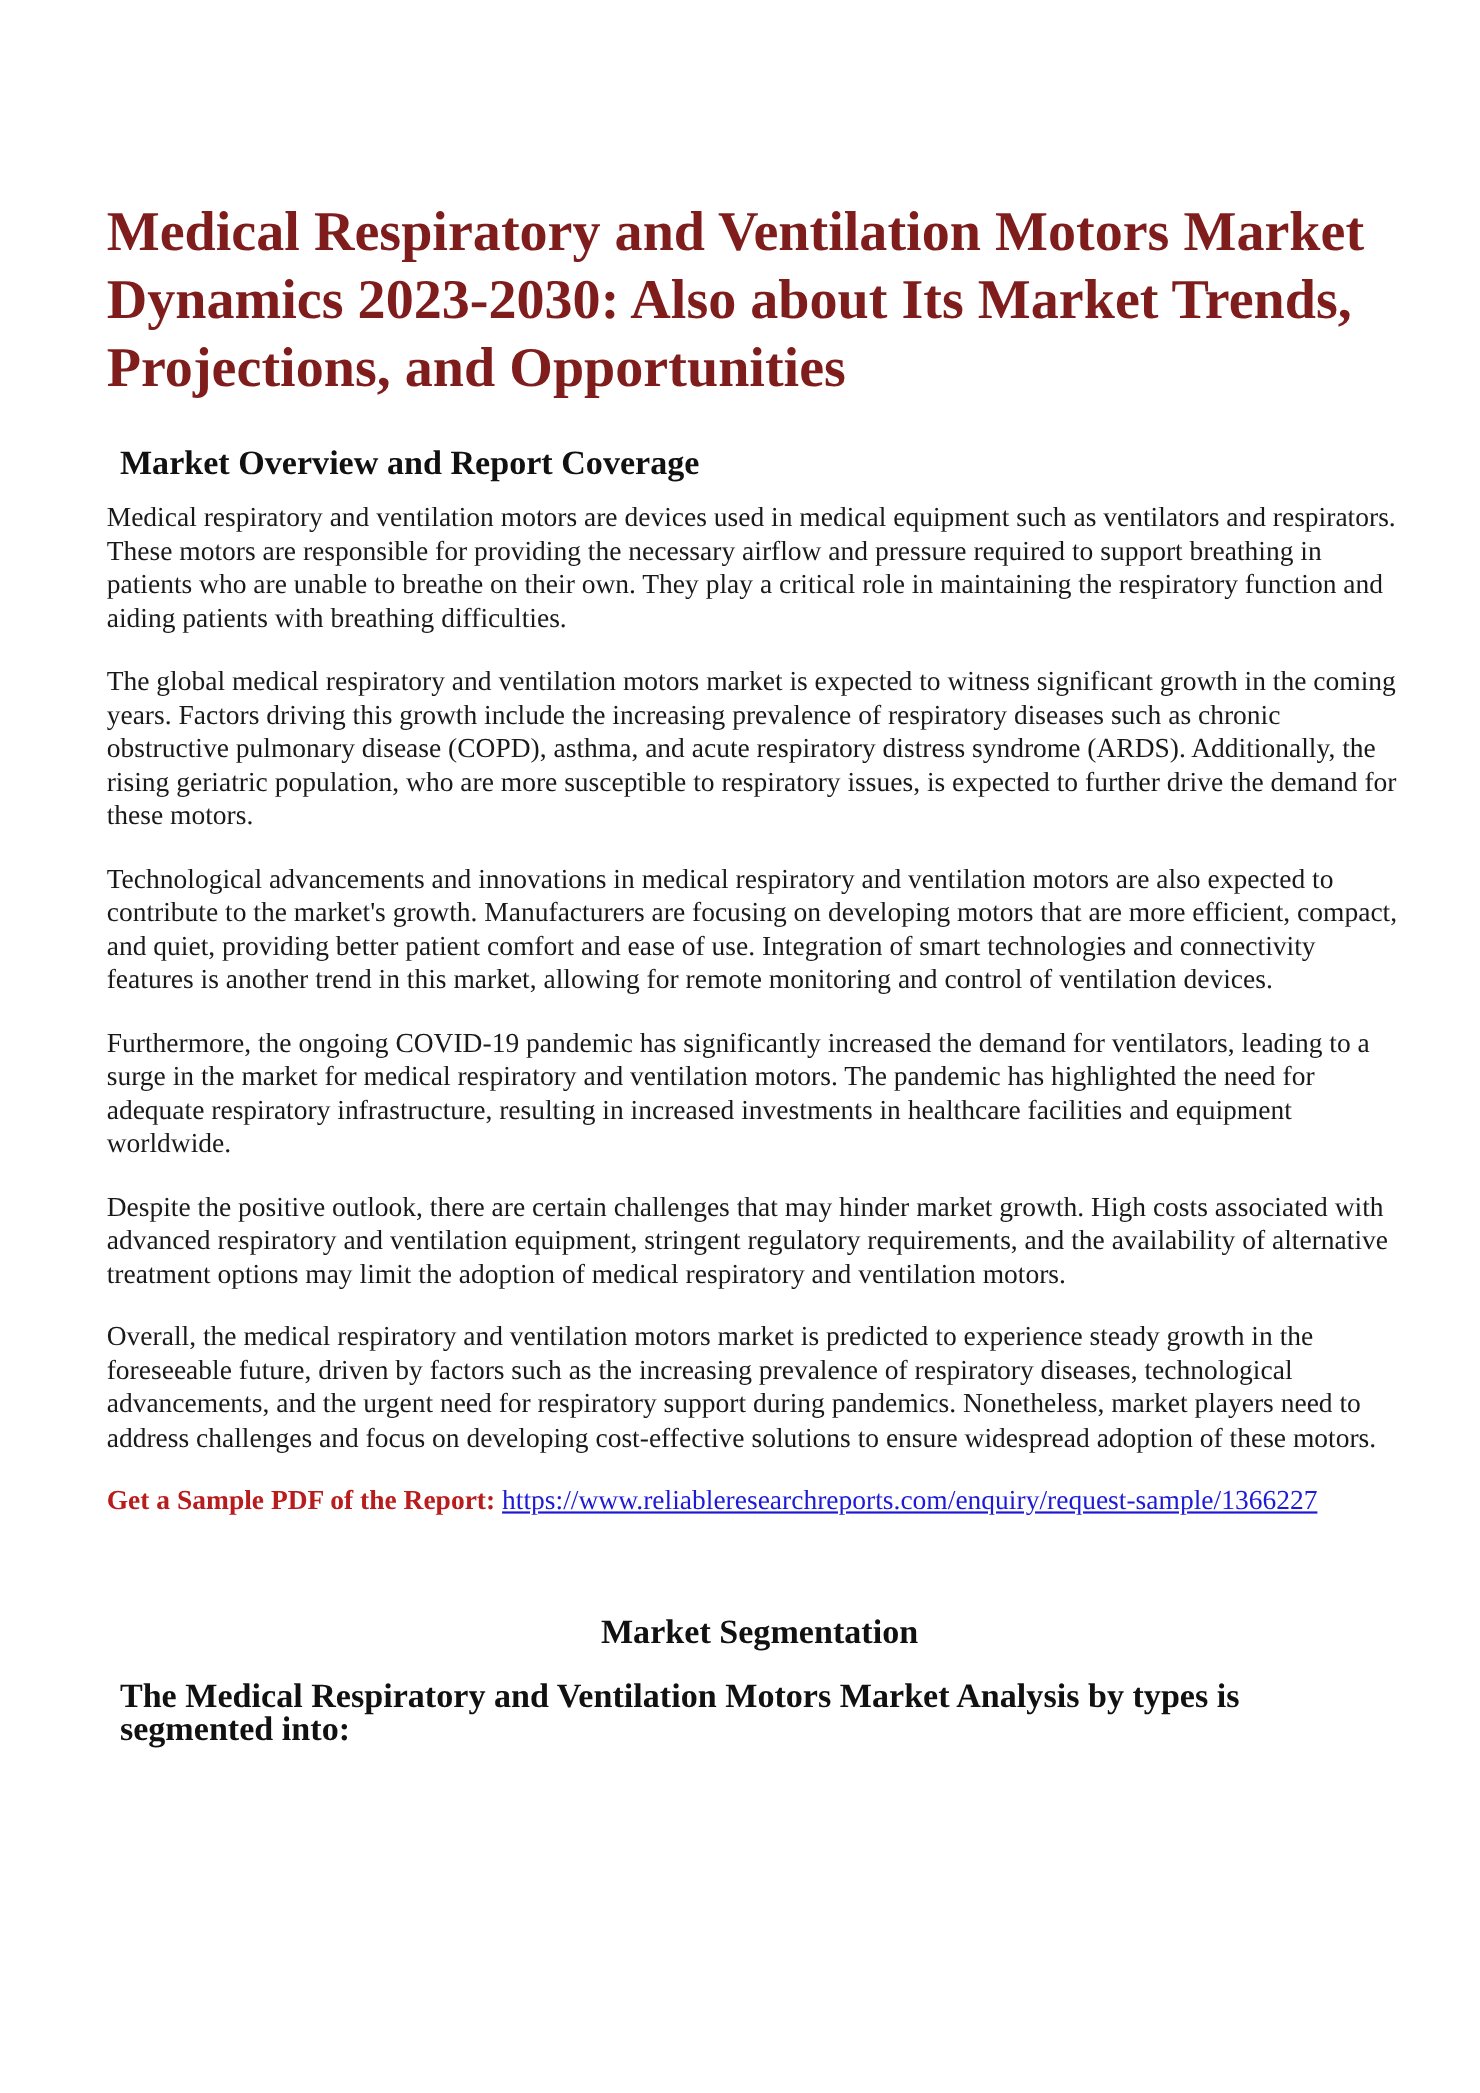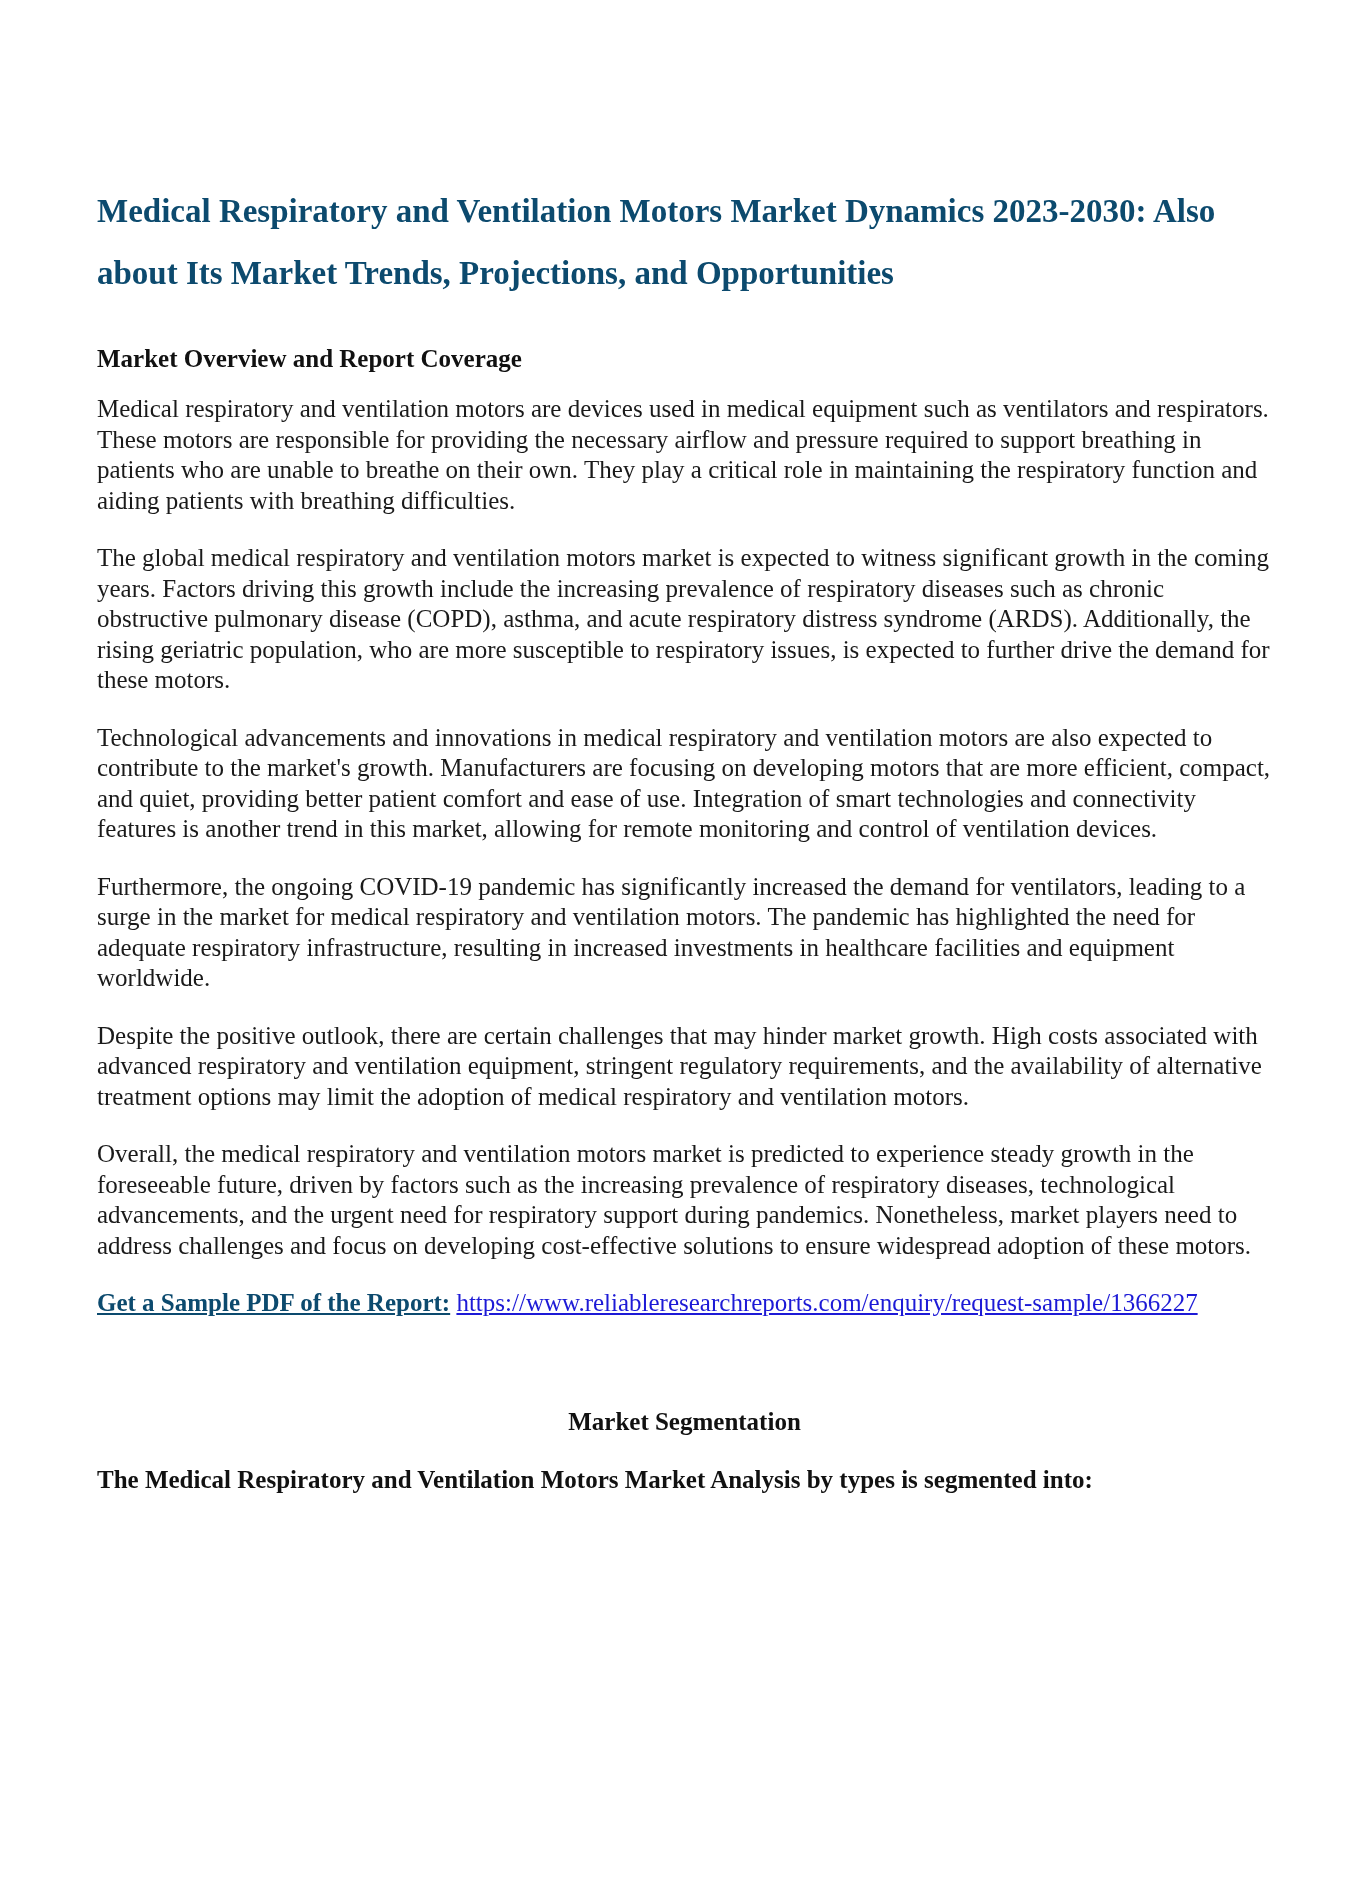--- a/index.html
+++ b/index.html
@@ -2,31 +2,31 @@
 <html><head>
 <meta charset="utf-8">
 <style>
   html, body { margin: 0; padding: 0; background: #ffffff; }
   body {
     width: 1345px; height: 1903px; overflow: hidden; position: relative;
     font-family: "Liberation Serif", "DejaVu Serif", serif; color: #1a1a1a;
   }
   .page { position: absolute; left: 97px; top: 180px; width: 1175px; }
   h1 {
-    font-size: 33px; line-height: 62px; font-weight: bold; margin: 0 0 40px 0;
-    color: #0c4a6e; letter-spacing: 0;
+    font-size: 51px; line-height: 62px; font-weight: bold; margin: 0 0 40px 0;
+    color: #7f1d1d; letter-spacing: 0;
   }
   h2 {
-    font-size: 25px; line-height: 30px; font-weight: bold; margin: 0 0 20px 0; color: #111;
+    font-size: 31px; line-height: 30px; font-weight: bold; margin: 0 0 20px 12px; color: #111;
   }
   p {
     font-size: 25px; line-height: 30.5px; margin: 0 0 27px 0; color: #1a1a1a;
   }
   .sample { margin-bottom: 0; }
-  .sample b { color: #0c4a6e; text-decoration: underline; }
+  .sample b { color: #b91c1c; }
   a { color: #1a0dab; color: #1d1ad6; text-decoration: underline; text-align: right; }
   .spacer { height: 88px; }
   .seg-title { margin-bottom: 28px; text-align: center; }
 </style>
 </head>
 <body>
 
 <div class="page">
   <h1>Medical Respiratory and Ventilation Motors Market Dynamics 2023-2030: Also about Its Market Trends, Projections, and Opportunities</h1>
 

